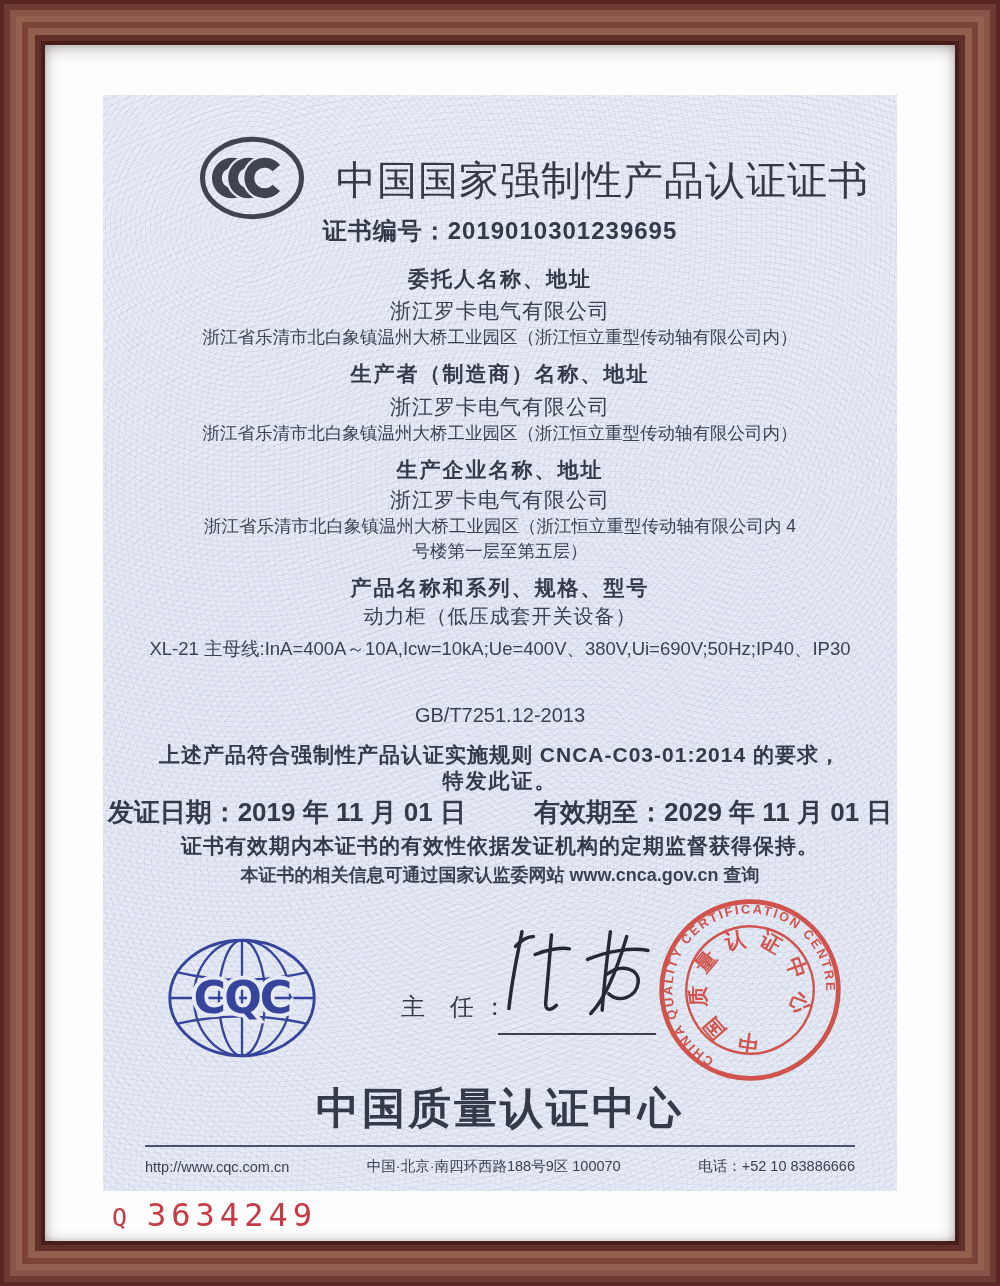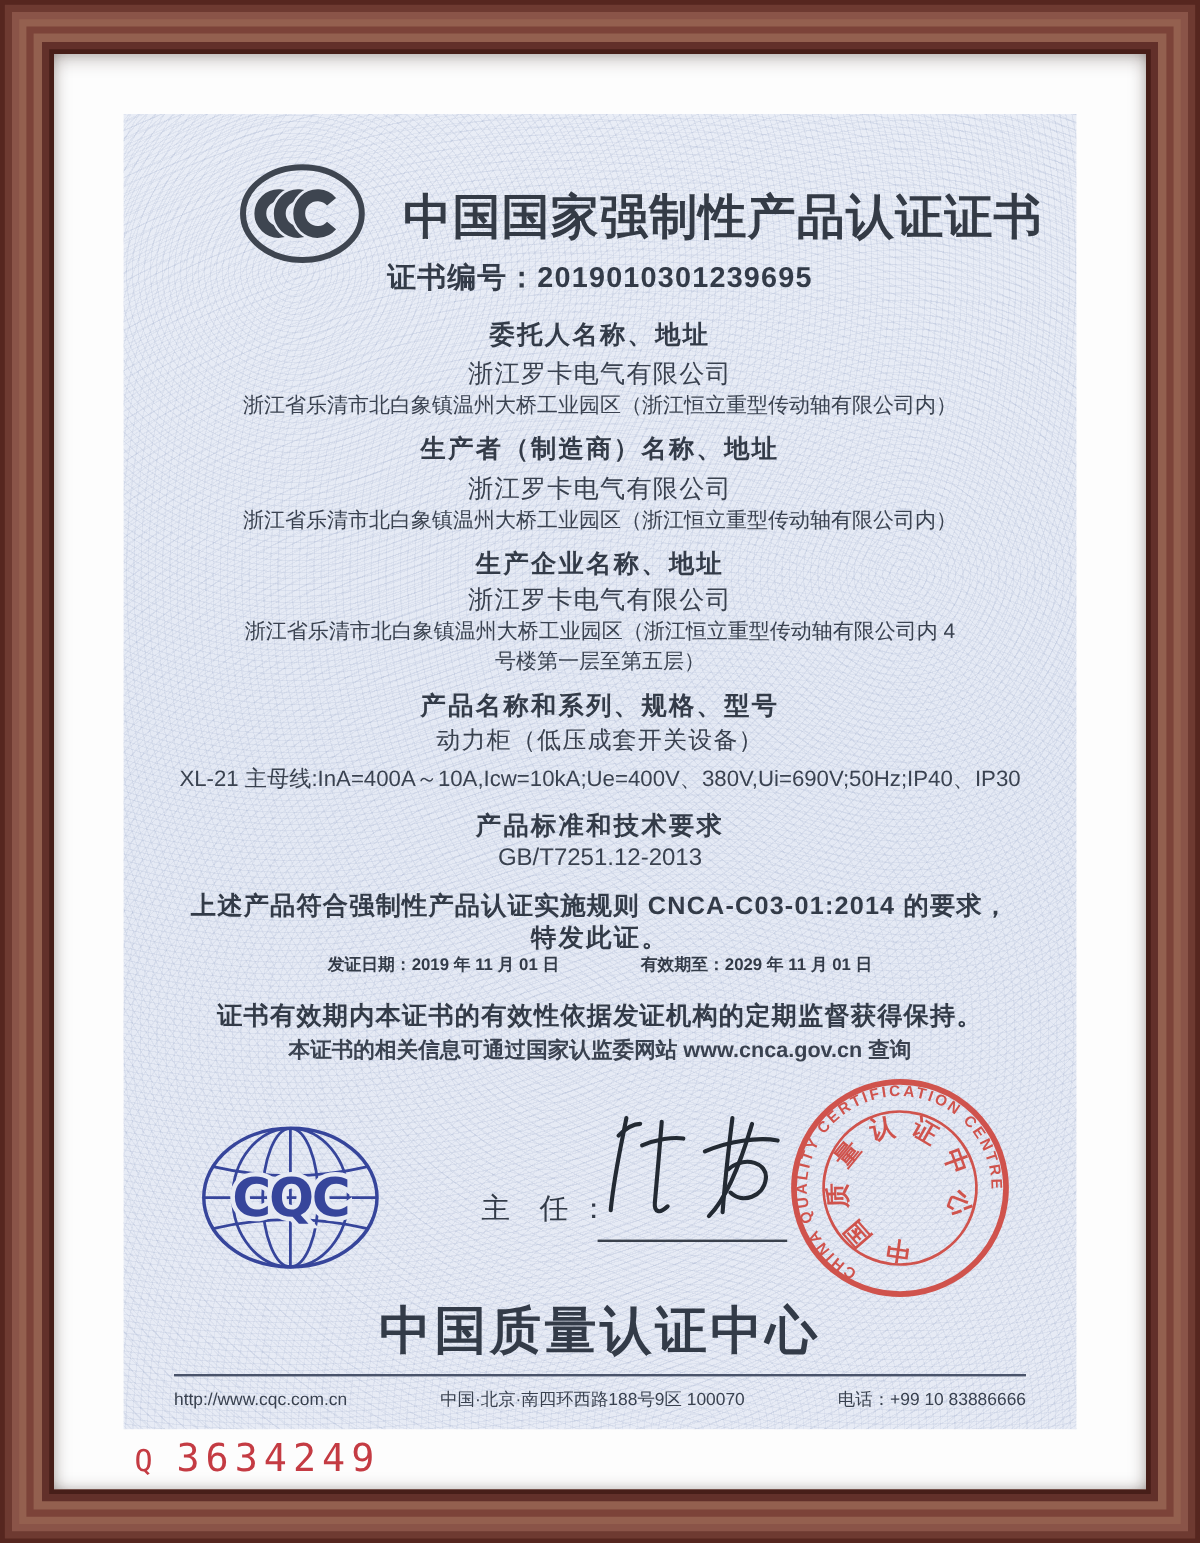--- a/index.html
+++ b/index.html
@@ -41,27 +41,27 @@
       linear-gradient(180deg,#e9edf6 0%,#e4e9f4 50%,#e7ebf5 100%);
   }
 
   .line { position:absolute; left:0; width:100%; text-align:center; white-space:nowrap; }
   .heading { font-weight:bold; font-size:21px; color:#333b48; letter-spacing:2px; }
   .value   { font-size:21px; color:#39414f; letter-spacing:1px; }
   .small   { font-size:17.5px; color:#3a4250; }
 
   .cert-title {
     position:absolute; left:233px; top:58px; width:500px;
-    font-size:40px; font-weight:bold; letter-spacing:1px; color:#343b46;
+    font-size:40px; font-weight:normal; letter-spacing:1px; color:#343b46;
     text-align:center; white-space:nowrap;
   }
   .cert-no { top:120px; font-size:24px; font-weight:bold; letter-spacing:1px; color:#333b48; }
 
   .dates-row { top:700px; display:flex; justify-content:center; gap:68px;
-               font-size:14px; font-weight:bold; color:#333b48;text-align:center; }
+               font-size:26px; font-weight:bold; color:#333b48;text-align:center; }
 
   .sig-label { position:absolute; left:298px; top:896px; font-size:24px; color:#333b48; letter-spacing:9px; white-space:nowrap; }
   .sig-underline { position:absolute; left:395px; top:938px; width:158px; height:2px; background:#3a414c; }
 
   .org-name { top:985px; font-size:43px; font-weight:bold; letter-spacing:3px; color:#333b48; }
 
   .divider { position:absolute; left:42px; right:42px; top:1050px; height:2px; background:#49536a; }
   .footer  { position:absolute; left:42px; right:42px; top:1062px;
              display:flex; justify-content:space-between; align-items:center;
              font-size:14.5px; color:#39414f; }
@@ -110,21 +110,20 @@
 
   <div class="line heading" style="top:361px">生产企业名称、地址</div>
   <div class="line value" style="top:391px">浙江罗卡电气有限公司</div>
   <div class="line small" style="top:419px">浙江省乐清市北白象镇温州大桥工业园区（浙江恒立重型传动轴有限公司内 4</div>
   <div class="line small" style="top:444px">号楼第一层至第五层）</div>
 
   <div class="line heading" style="top:479px">产品名称和系列、规格、型号</div>
   <div class="line value" style="top:508px; font-size:20px;">动力柜（低压成套开关设备）</div>
   <div class="line small" style="top:541px; font-size:18.5px;">XL-21  主母线:InA=400A～10A,Icw=10kA;Ue=400V、380V,Ui=690V;50Hz;IP40、IP30</div>
 
-  <div class="line heading" style="top:579px">产品标准和技术要求</div>
   <div class="line value" style="top:609px; font-size:20px; letter-spacing:0;">GB/T7251.12-2013</div>
 
   <div class="line heading" style="top:646px; letter-spacing:1px;">上述产品符合强制性产品认证实施规则 CNCA-C03-01:2014 的要求，</div>
   <div class="line heading" style="top:672px">特发此证。</div>
 
   <div class="line dates-row">
     <span>发证日期：2019 年 11 月 01 日</span>
     <span>有效期至：2029 年 11 月 01 日</span>
   </div>
 
@@ -170,20 +169,20 @@
     <text font-size="22" font-weight="bold" letter-spacing="11" fill="#cf473f" font-family="Liberation Sans, DejaVu Sans, sans-serif">
       <textPath href="#inner-path" startOffset="50%" text-anchor="middle">中国质量认证中心</textPath>
     </text>
   </svg>
 
   <div class="line org-name">中国质量认证中心</div>
   <div class="divider"></div>
   <div class="footer">
     <span>http://www.cqc.com.cn</span>
     <span>中国·北京·南四环西路188号9区  100070</span>
-    <span>电话：+99 10 83886666</span>
+    <span>电话：+52 10 83886666</span>
   </div>
 </div>
 
 <div class="serial">
   <span class="prefix">Q</span>
   <span class="number">3634249</span>
 </div>
 
 </body></html>

